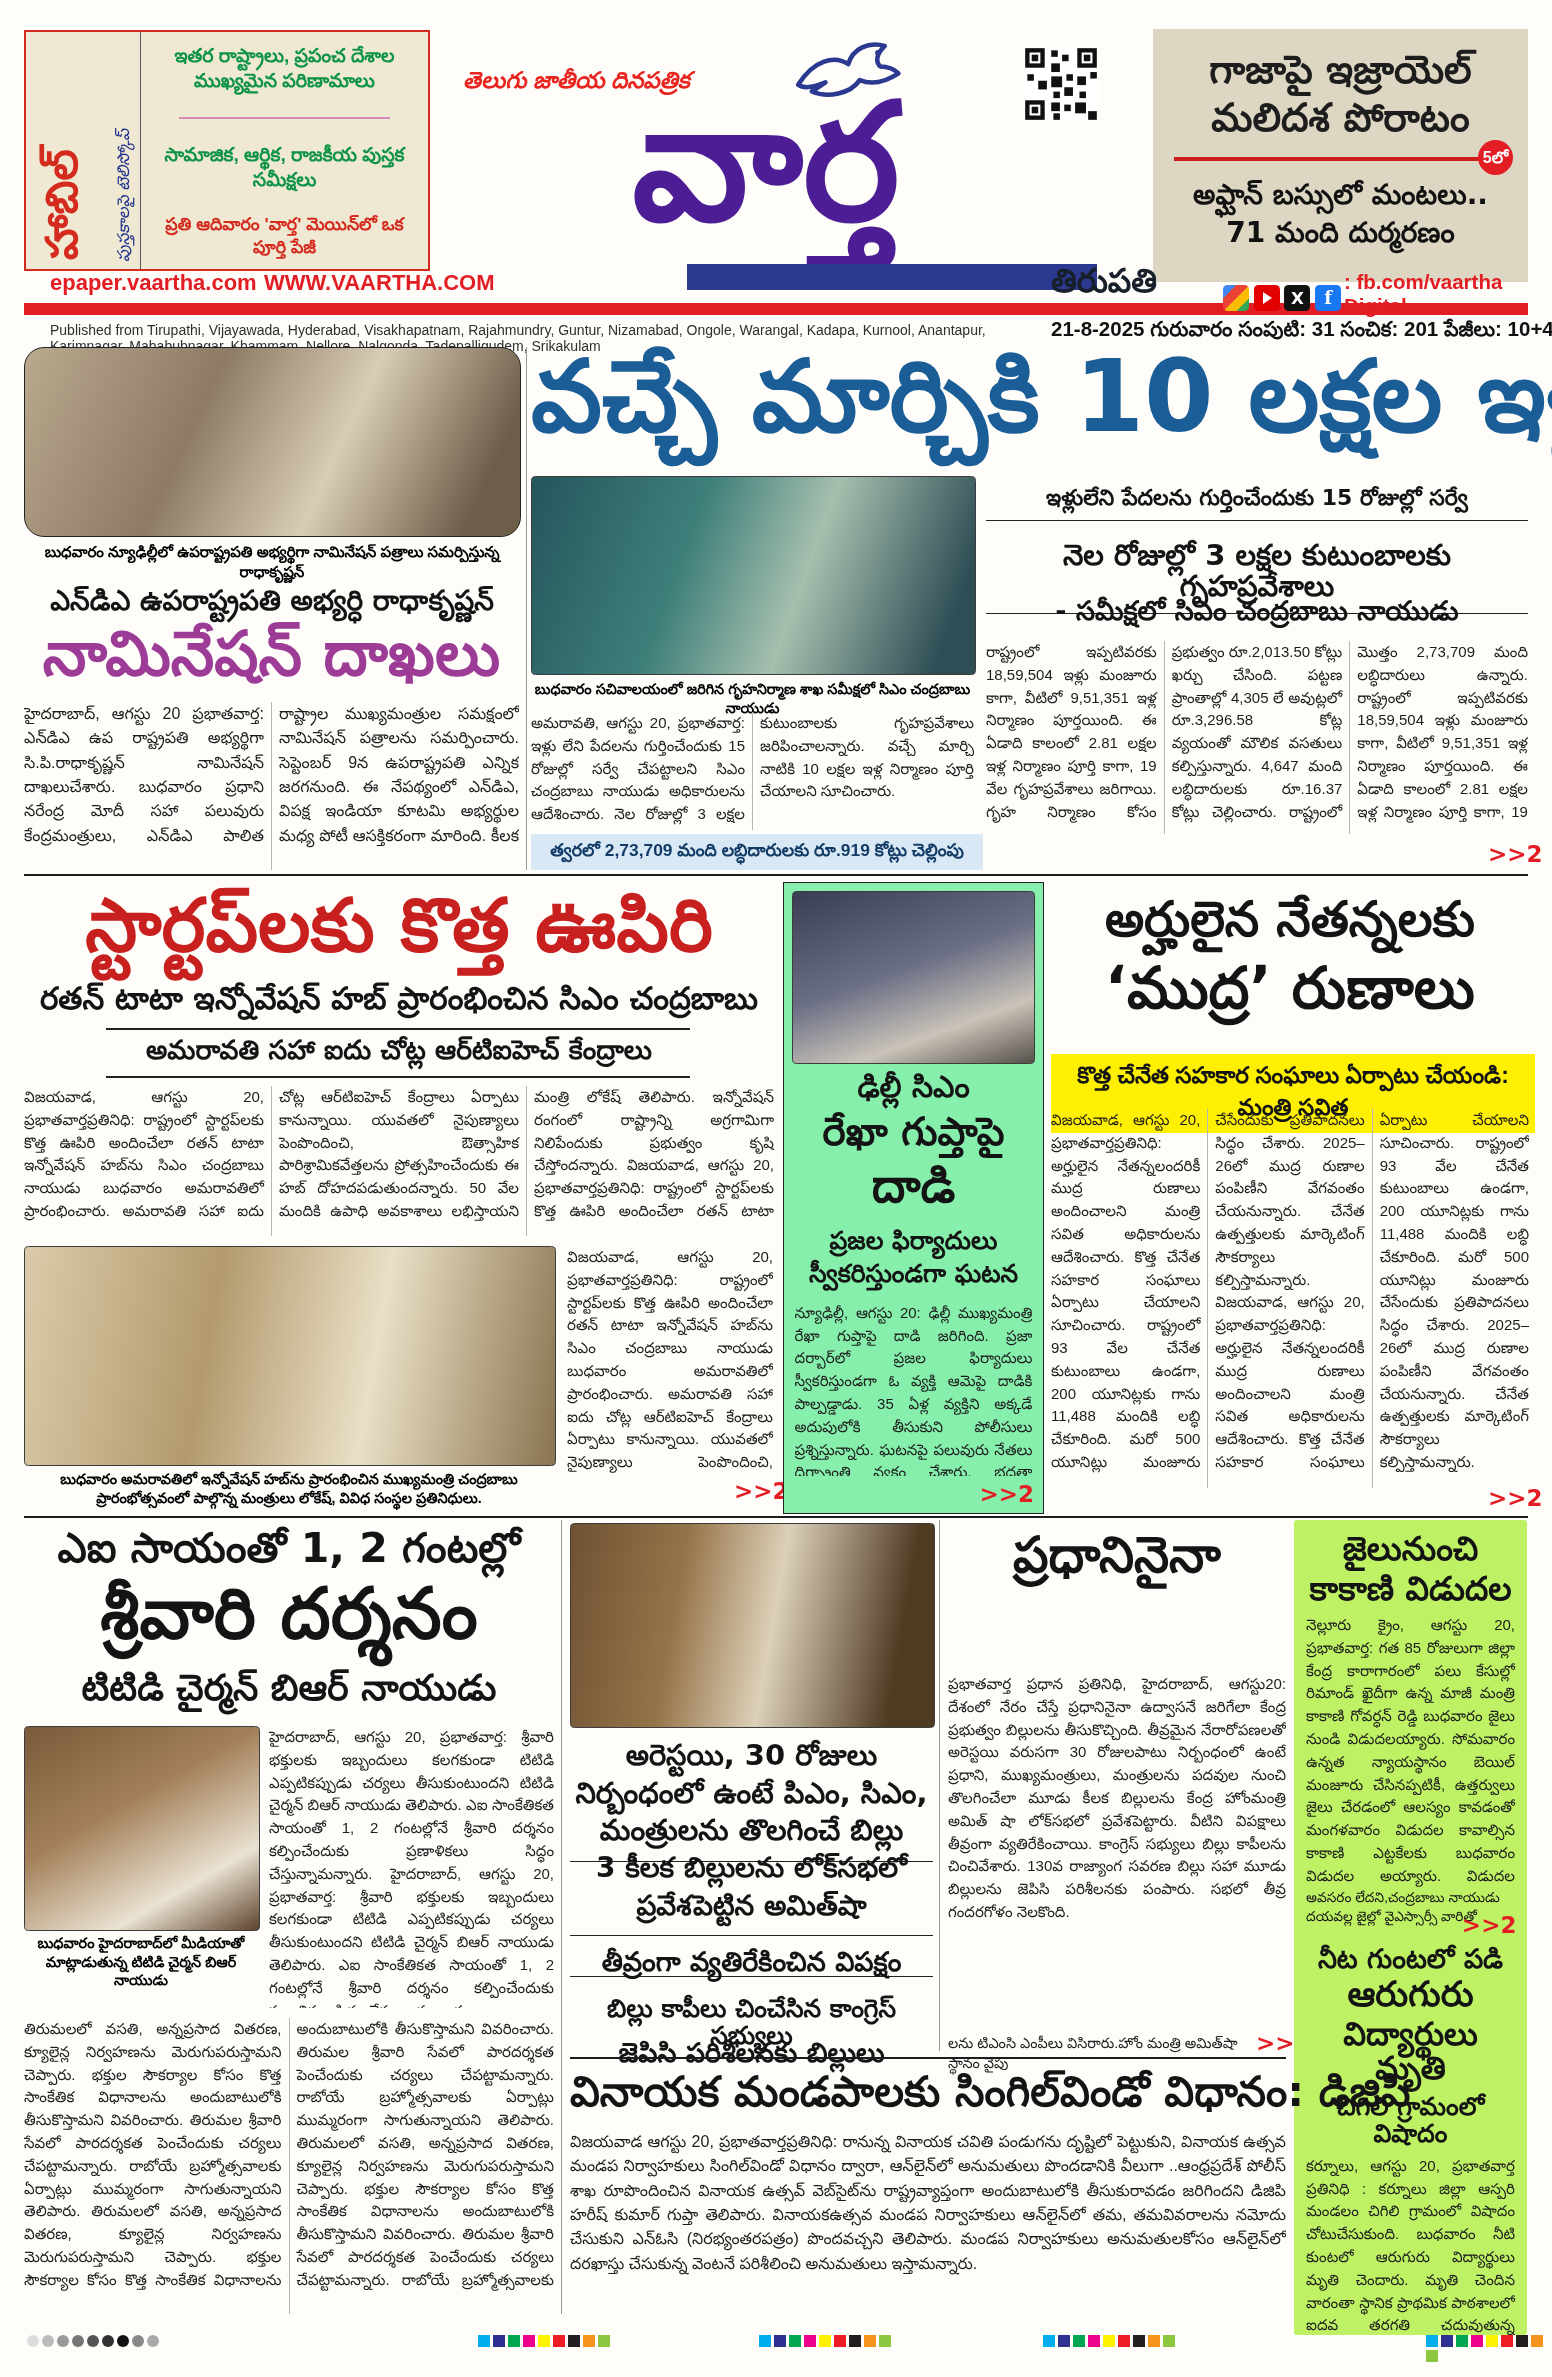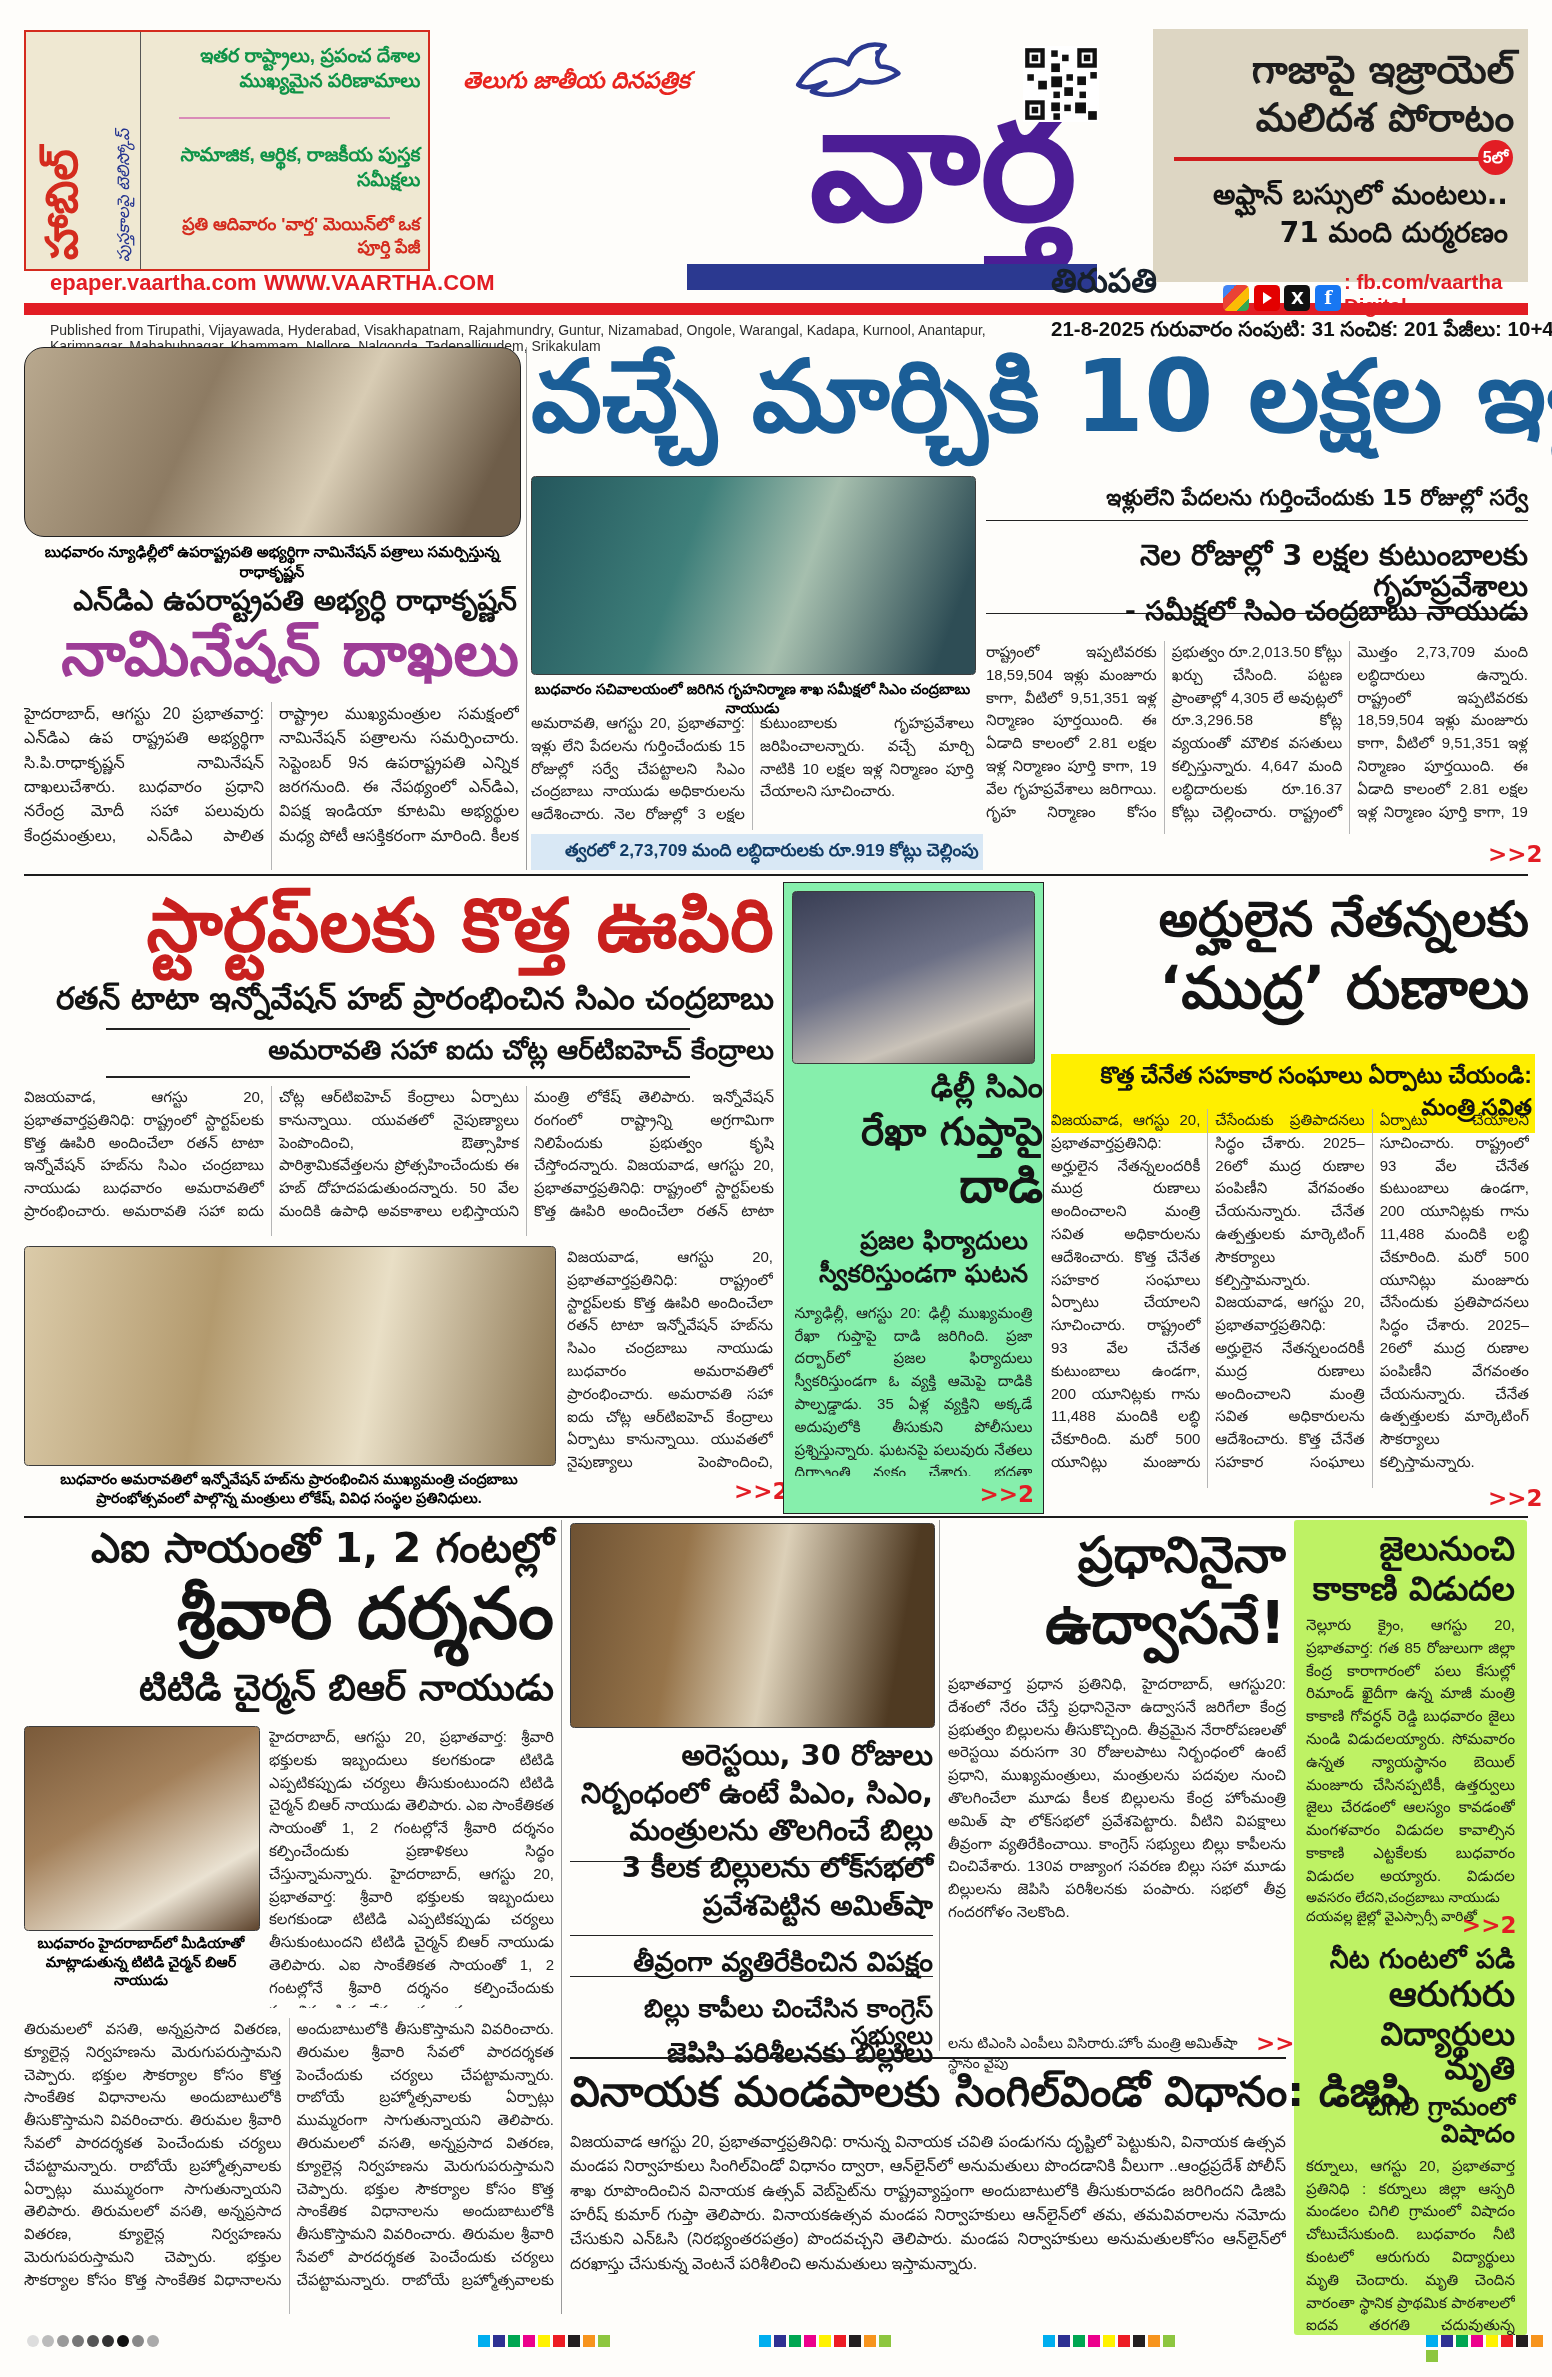--- a/index.html
+++ b/index.html
@@ -1,19 +1,19 @@
 <!DOCTYPE html>
 <html style="font-size:12px"><head>
 <meta charset="utf-8">
 <style>
   html,body{margin:0;padding:0;background:#e8e8e8}
   #page{position:relative;width:1552px;height:2377px;margin:0 auto;background:#fefdfa;
         font-family:"Liberation Sans",sans-serif;color:#141414;overflow:hidden}
   .abs{position:absolute}
-  .c{text-align:right}
+  .c{text-align:center}
   .b{font-weight:bold}
   .nw{white-space:nowrap}
   .hl{font-family:"DejaVu Sans","Liberation Sans",sans-serif;font-weight:bold;line-height:1.08}
   .bodytxt{font-size:16px;line-height:1.52;overflow:hidden;text-align:justify;color:#1c1c1c}
   .cap{font-weight:bold;font-size:15px;line-height:1.3;text-align:center;color:#000}
   .cols2{column-count:2;column-gap:15px;column-rule:0.8px solid #b5b5b5}
   .cols3{column-count:3;column-gap:15px;column-rule:0.8px solid #b5b5b5}
   .photo{border:0.8px solid #3c3c3c;border-radius:4.6px}
   .rphoto{border:1.5px solid #222;border-radius:20px}
   .jump{color:#e21d24;font-weight:bold;font-size:23px;font-family:"DejaVu Sans",sans-serif}
@@ -183,21 +183,20 @@
   <div class="abs photo ph6" style="left:570px;top:1523px;width:363px;height:203px"></div>
   <div class="abs c hl" style="left:570px;top:1737px;width:363px;font-size:29px;line-height:1.3;border-bottom:1.5px solid #222;padding-bottom:10.6px">అరెస్టయి, 30 రోజులు నిర్బంధంలో ఉంటే పిఎం, సిఎం, మంత్రులను తొలగించే బిల్లు</div>
   <div class="abs c hl" style="left:570px;top:1849px;width:363px;font-size:28px;line-height:1.35;border-bottom:1.5px solid #222;padding-bottom:10.6px">3 కీలక బిల్లులను లోక్‌సభలో ప్రవేశపెట్టిన అమిత్‌షా</div>
   <div class="abs c hl" style="left:570px;top:1947px;width:363px;font-size:27px;border-bottom:1.5px solid #222;">తీవ్రంగా వ్యతిరేకించిన విపక్షం</div>
   <div class="abs c hl" style="left:570px;top:1995px;width:363px;font-size:25px">బిల్లు కాపీలు చించేసిన కాంగ్రెస్ సభ్యులు</div>
   <div class="abs c hl" style="left:570px;top:2038px;width:363px;font-size:27px">జెపిసి పరిశీలనకు బిల్లులు</div>
 
   <div class="abs vline" style="left:939px;top:1520px;height:531px"></div>
 
   <div class="abs c hl nw" style="left:948px;top:1528px;width:338px;font-size:50px">ప్రధానినైనా</div>
-  <div class="abs c hl nw" style="left:948px;top:1592px;width:338px;font-size:58px">ఉద్వాసనే!</div>
   <div class="abs bodytxt" style="left:948px;top:1673px;width:338px;height:357px;font-size:15px">ప్రభాతవార్త ప్రధాన ప్రతినిధి, హైదరాబాద్, ఆగస్టు20: దేశంలో నేరం చేస్తే ప్రధానినైనా ఉద్వాసనే జరిగేలా కేంద్ర ప్రభుత్వం బిల్లులను తీసుకొచ్చింది. తీవ్రమైన నేరారోపణలతో అరెస్టయి వరుసగా 30 రోజులపాటు నిర్బంధంలో ఉంటే ప్రధాని, ముఖ్యమంత్రులు, మంత్రులను పదవుల నుంచి తొలగించేలా మూడు కీలక బిల్లులను కేంద్ర హోంమంత్రి అమిత్ షా లోక్‌సభలో ప్రవేశపెట్టారు. వీటిని విపక్షాలు తీవ్రంగా వ్యతిరేకించాయి. కాంగ్రెస్ సభ్యులు బిల్లు కాపీలను చించివేశారు. 130వ రాజ్యాంగ సవరణ బిల్లు సహా మూడు బిల్లులను జెపిసి పరిశీలనకు పంపారు. సభలో తీవ్ర గందరగోళం నెలకొంది.</div>
   <div class="abs" style="left:948px;top:2035px;width:303px;font-size:14.4px;color:#1c1c1c">లను టిఎంసి ఎంపీలు విసిరారు.హోం మంత్రి అమిత్‌షా స్థానం వైపు</div>
   <div class="abs jump" style="left:1256px;top:2030px">&gt;&gt;2</div>
 
   <div class="abs peach" style="left:1294px;top:1520px;width:209px;height:404px">
     <div class="c hl" style="font-size:33px">జైలునుంచి</div>
     <div class="c hl" style="font-size:33px;margin-top:4.6px">కాకాణి విడుదల</div>
     <div class="bodytxt" style="height:273px;font-size:15px;margin-top:7.6px">నెల్లూరు క్రైం, ఆగస్టు 20, ప్రభాతవార్త: గత 85 రోజులుగా జిల్లా కేంద్ర కారాగారంలో పలు కేసుల్లో రిమాండ్ ఖైదీగా ఉన్న మాజీ మంత్రి కాకాణి గోవర్ధన్ రెడ్డి బుధవారం జైలు నుండి విడుదలయ్యారు. సోమవారం ఉన్నత న్యాయస్థానం బెయిల్ మంజూరు చేసినప్పటికీ, ఉత్తర్వులు జైలు చేరడంలో ఆలస్యం కావడంతో మంగళవారం విడుదల కావాల్సిన కాకాణి ఎట్టకేలకు బుధవారం విడుదల అయ్యారు. విడుదల అనంతరం ఆయన మీడియాతో మాట్లాడుతూ తనకున్న ఆస్తి ప్రజల అభిమానమేనని, జిల్లా కేంద్ర కారాగారం లోపల అందరూ వైఎస్సార్సీ వారేనని అన్నారు. జైలు అంటే భయపడాల్సిన</div>
     <div style="font-size:13.7px;margin-top:3px">అవసరం లేదని,చంద్రబాబు నాయుడు దయవల్ల జైల్లో వైఎస్సార్సీ వారితో</div>
     <div class="jump" style="position:absolute;right:10.6px;bottom:7.6px">&gt;&gt;2</div>

